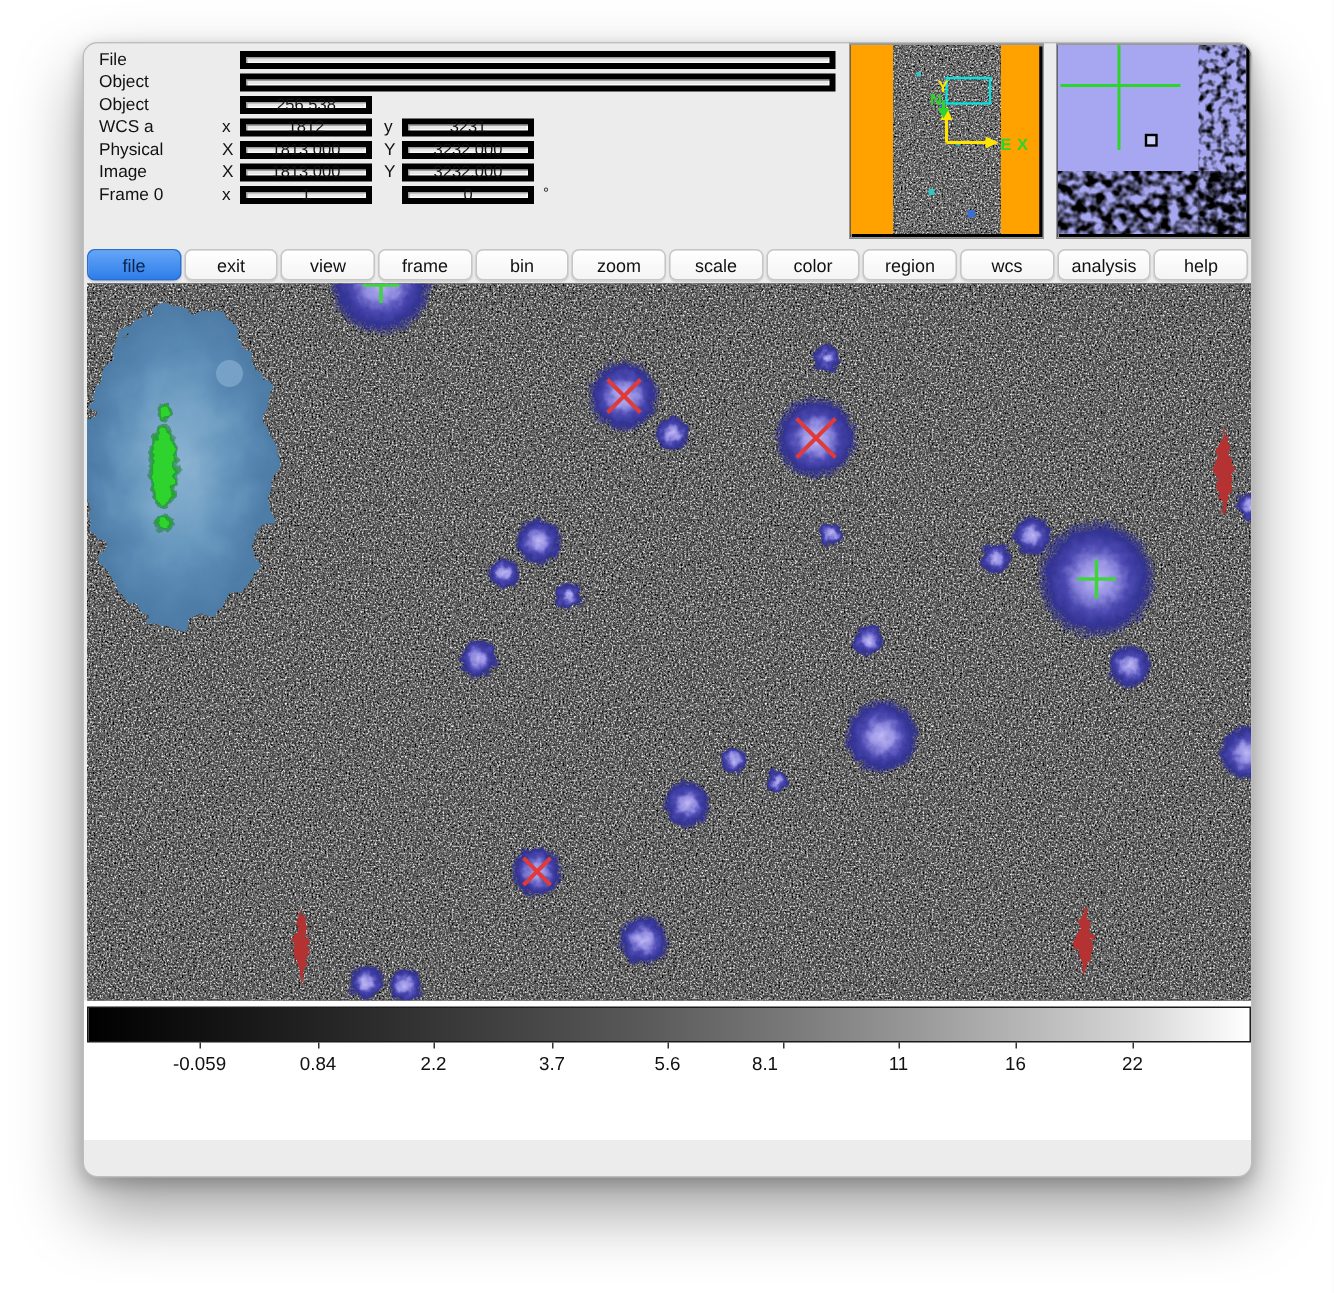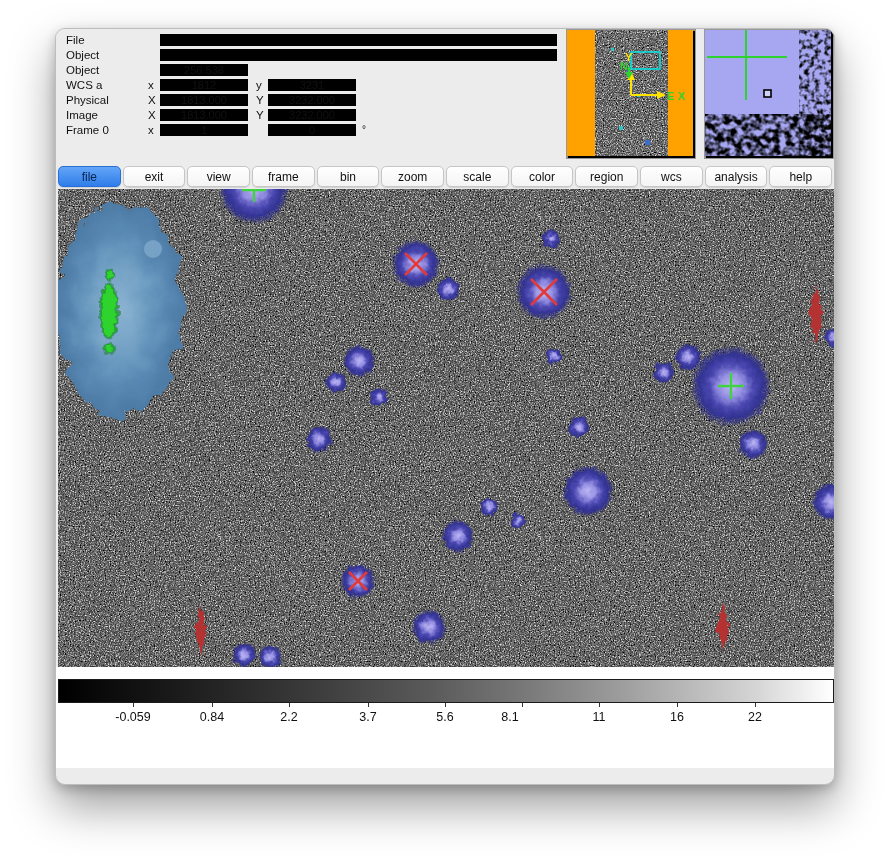--- a/index.html
+++ b/index.html
@@ -15,42 +15,42 @@
   .light{width:12px;height:12px;border-radius:50%;box-sizing:border-box;}
   .light.red{background:#ff5f57;border:1px solid #e0443e;}
   .light.yellow{background:#febc2e;border:1px solid #d89e24;}
   .light.green{background:#28c840;border:1px solid #1eaf34;}
   
   .infopanel{position:relative;height:135px;background:#ececec;}
   .irows{position:absolute;left:10px;top:3px;}
   .irow{display:flex;align-items:center;height:15px;font-size:11.5px;color:#111;}
   .ilabel{width:82px;}
   .isub{width:12px;text-align:left;}
-  .ifield{height:12px;background:#e7e7e7;border:6px solid #000000;
+  .ifield{height:12px;background:#e7e7e7;border:4px solid #000000;
     box-shadow:inset 1px 1px 0 #9f9f9f,inset -1px -1px 0 #fbfbfb;
     display:flex;align-items:center;justify-content:center;font-size:11px;color:#111;box-sizing:border-box;}
   .ifield.w88{width:88px;}
   .ifield.wide{width:397px;}
   .gap8{width:8px;}
   .suffix{margin-left:6px;font-size:10px;}
   .minibox{position:absolute;top:0;width:128px;height:128px;border:1px solid #989898;
     box-shadow:inset 1px 1px 0 #8f8f8f;background:#000;}
   .minibox svg{display:block;}
   #panner-box{left:510px;}
   #magnifier-box{left:648px;}
   
   .menurow{display:flex;padding:2px 2px;gap:2px;}
   .mbtn{flex:1;height:19px;border:1px solid #c6c6c6;border-radius:5px;
     background:linear-gradient(#ffffff,#f4f4f4);box-shadow:0 1px 1px rgba(0,0,0,.12);
     display:flex;align-items:center;justify-content:center;font-size:12px;color:#111;cursor:default;}
   .mbtn.active{background:linear-gradient(#63a6f8,#2f7de9);border-color:#2a6fd4;color:#08244f;}
   
   .image-area{margin:0 2px;width:776px;height:478px;background:#111;position:relative;overflow:hidden;}
   
-  .cbar-strip{background:#ffffff;height:89px;padding-top:12px;}
+  .cbar-strip{background:#ffffff;height:89px;padding-top:4px;}
   .cbar{margin:0 2px;width:776px;height:24px;border:1px solid #1a1a1a;box-sizing:border-box;
     background:linear-gradient(to right,#000 0%,#151515 12%,#2b2b2b 24%,#424242 36%,#5a5a5a 48%,
       #787878 60%,#989898 71%,#b8b8b8 81%,#d5d5d5 90%,#ffffff 100%);}
   .cbar-ticks{position:relative;margin:0 2px;width:776px;height:5px;}
   .cbar-tick{position:absolute;top:0;width:1px;height:4px;background:#333;}
   .cbar-labels{position:relative;margin:0 2px;width:776px;height:16px;}
   .cbar-label{position:absolute;top:2px;transform:translateX(-50%);font-size:12.5px;color:#111;}
 </style>
 </head>
 <body>

